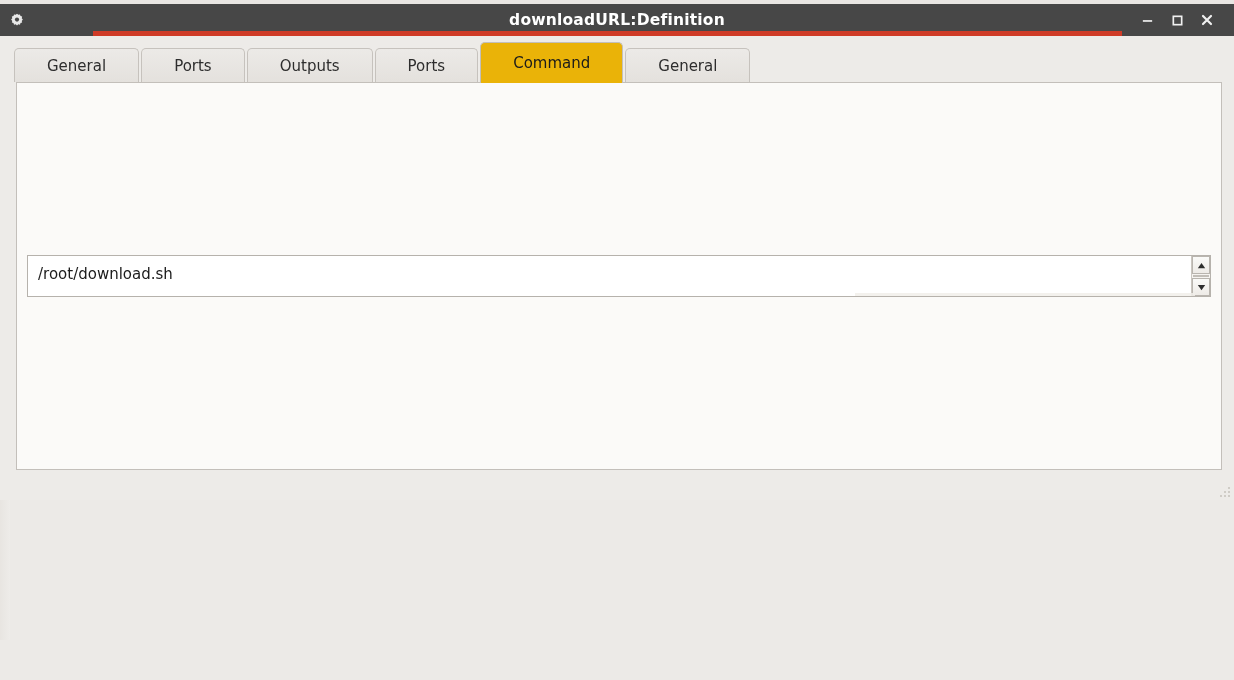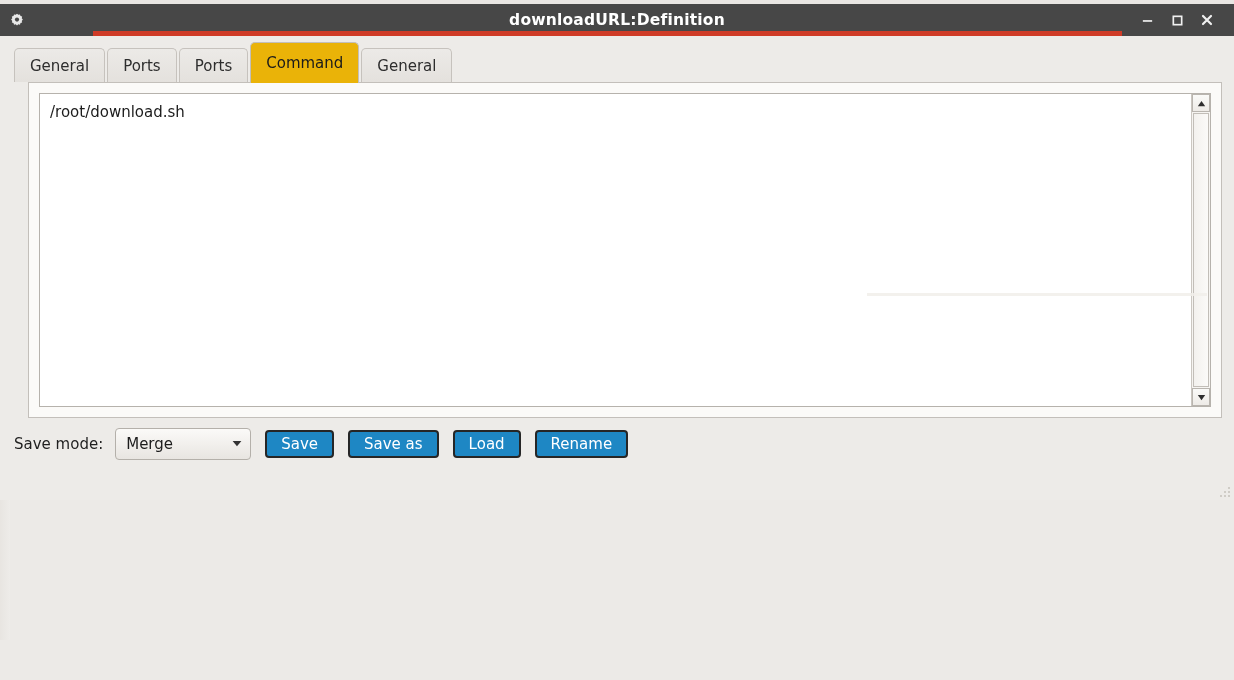--- a/index.html
+++ b/index.html
@@ -116,21 +116,21 @@
     background: #edebe8;
     padding-left: 14px;
     padding-top: 6px;
     display: flex;
     align-items: flex-end;
     flex: none;
     z-index: 2;
   }
   .tab {
     height: 34px;
-    padding: 0 15px;
+    padding: 0 32px;
     display: flex;
     align-items: center;
     justify-content: flex-end;
     font-size: 15px;
     color: #2d2d2d;
     background: linear-gradient(180deg,#eceae7 0%, #e4e1dd 100%);
     border: 1px solid #c6c2bd;
     border-bottom: none;
     border-radius: 5px 5px 0 0;
     margin-right: 2px;
@@ -140,29 +140,30 @@
     height: 41px;
     background: #eab308;
     border-color: #c3bfba;
     color: #1b1b1b;
     margin-bottom: -1px;
     z-index: 4;
   }
 
   
   .content-panel {
-    margin: 0 12px 0 28px;
+    margin: 0 12px 0 16px;
     flex: 1 1 auto;
     background: #fbfaf8;
     border: 1px solid #c3bfba;
     border-top: 1px solid #c3bfba;
     position: relative;
     padding: 10px;
     display: flex;
     min-height: 0;
+    align-items: center;
   }
 
   .editor-wrap {
     flex: 1 1 auto;
     display: flex;
     border: 1px solid #b6b2ac;
     background: #ffffff;
     min-height: 0;
   }
   .editor {
@@ -315,20 +316,23 @@
 
       <div class="accent-stripe"></div>
     </div>
 
     <div class="tabbar">
       <div class="tab">
           <span>General</span>
         </div>
       <div class="tab">
           <span>Ports</span>
+        </div>
+      <div class="tab">
+          <span>Outputs</span>
         </div>
       <div class="tab">
           <span>Ports</span>
         </div>
       <div class="tab active">
           <span>Command</span>
         </div>
       <div class="tab">
           <span>General</span>
         </div>
@@ -349,45 +353,20 @@
           <div class="sb-track"></div>
           <div class="sb-btn">
             <svg width="9" height="7" viewBox="0 0 10 8" aria-hidden="true">
               <path d="M5 7 L0.8 1 L9.2 1 Z" fill="#2e2e2e"></path>
             </svg>
           </div>
         </div>
       </div>
     </div>
 
-    <div class="toolbar">
-      <div class="toolbar-label">Save mode:</div>
-
-      <div class="select">
-        <span class="select-value">Merge</span>
-        <span class="select-arrow">
-          <svg width="10" height="7" viewBox="0 0 10 7" aria-hidden="true">
-            <path d="M0.6 1 L9.4 1 L5 6.2 Z" fill="#333333"></path>
-          </svg>
-        </span>
-      </div>
-
-      <div class="btn-blue">
-          <span>Save</span>
-        </div>
-      <div class="btn-blue">
-          <span>Save as</span>
-        </div>
-      <div class="btn-blue">
-          <span>Load</span>
-        </div>
-      <div class="btn-blue">
-          <span>Rename</span>
-        </div>
-    </div>
 
     <div class="statusbar">
       <div class="resize-grip">
         <i style="right:0px;  bottom:0px;"></i>
         <i style="right:4px;  bottom:0px;"></i>
         <i style="right:8px;  bottom:0px;"></i>
         <i style="right:0px;  bottom:4px;"></i>
         <i style="right:4px;  bottom:4px;"></i>
         <i style="right:0px;  bottom:8px;"></i>
       </div>

